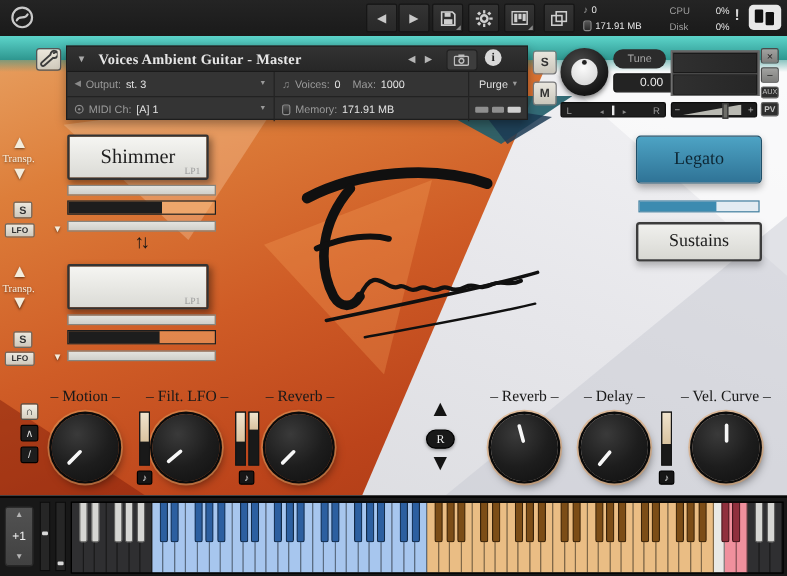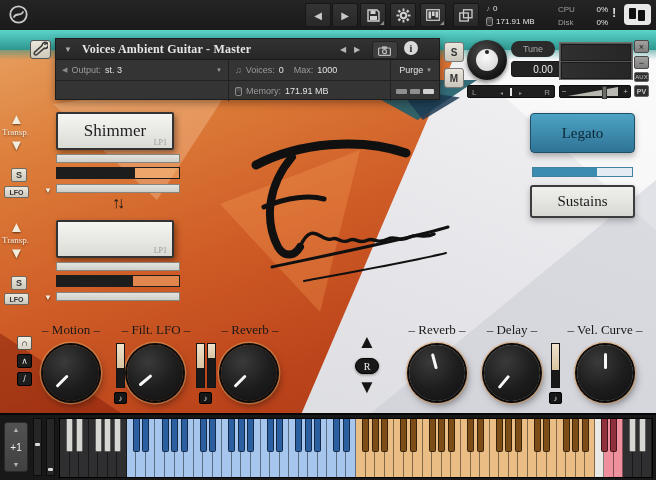--- a/index.html
+++ b/index.html
@@ -287,20 +287,29 @@
             <span style="margin-left:6px;">Max:</span>
             <span class="hval">1000</span>
           </div>
           <div class="vline" style="left:334px;"></div>
           <div class="hcell" style="left:334px;width:50px;justify-content:center;">
             <span class="hval">Purge</span>
             <span style="font-size:7px;">▾</span>
           </div>
         </div>
         <div class="hrow" style="top:41px;border-top:1px solid #222;">
+          <div class="hcell" style="left:0;width:172px;">
+            <svg width="8" height="8" viewBox="0 0 8 8">
+                <circle cx="4" cy="4" r="3.2" fill="none" stroke="#8a8a8a" stroke-width="1"></circle>
+                <circle cx="4" cy="4" r="1" fill="#8a8a8a"></circle>
+              </svg>
+            <span>MIDI Ch:</span>
+            <span class="hval">[A] 1</span>
+            <span class="cell-caret">▼</span>
+          </div>
           <div class="vline" style="left:172px;height:20px;"></div>
           <div class="hcell" style="left:173px;width:160px;">
             <span class="mem-icon"></span>
             <span>Memory:</span>
             <span class="hval">171.91 MB</span>
           </div>
           <div class="vline" style="left:334px;height:20px;"></div>
           <div class="hcell" style="left:334px;width:50px;justify-content:center;gap:3px;">
             <span class="seg"></span>
             <span class="seg"></span>

